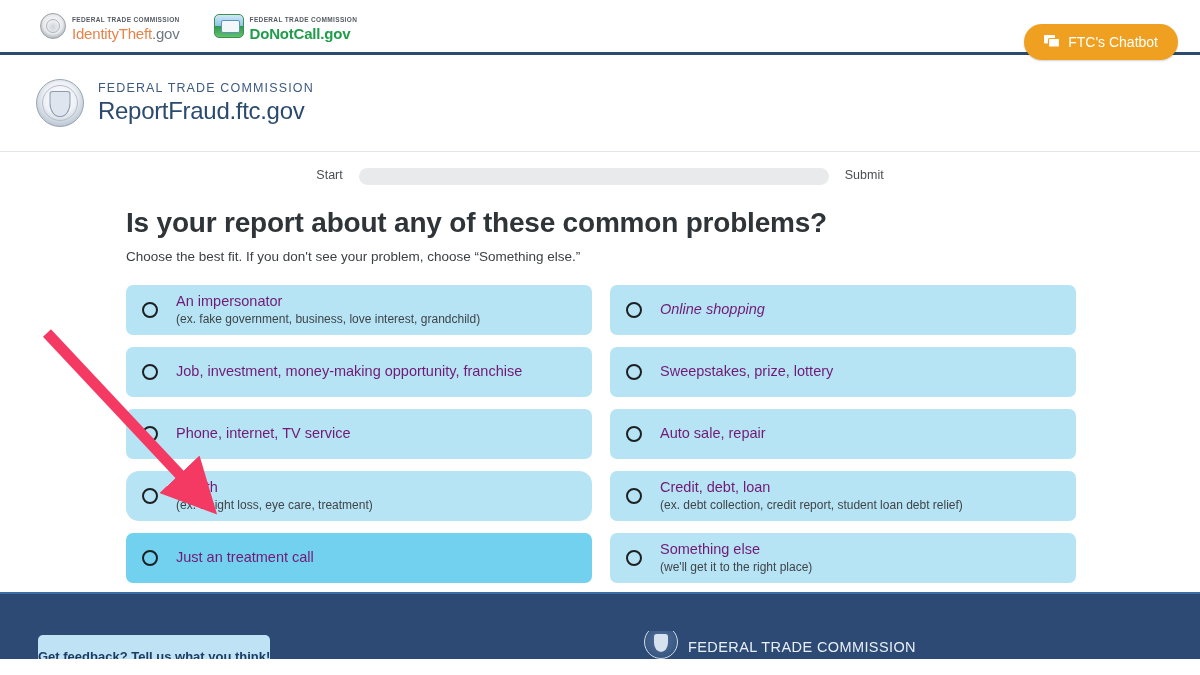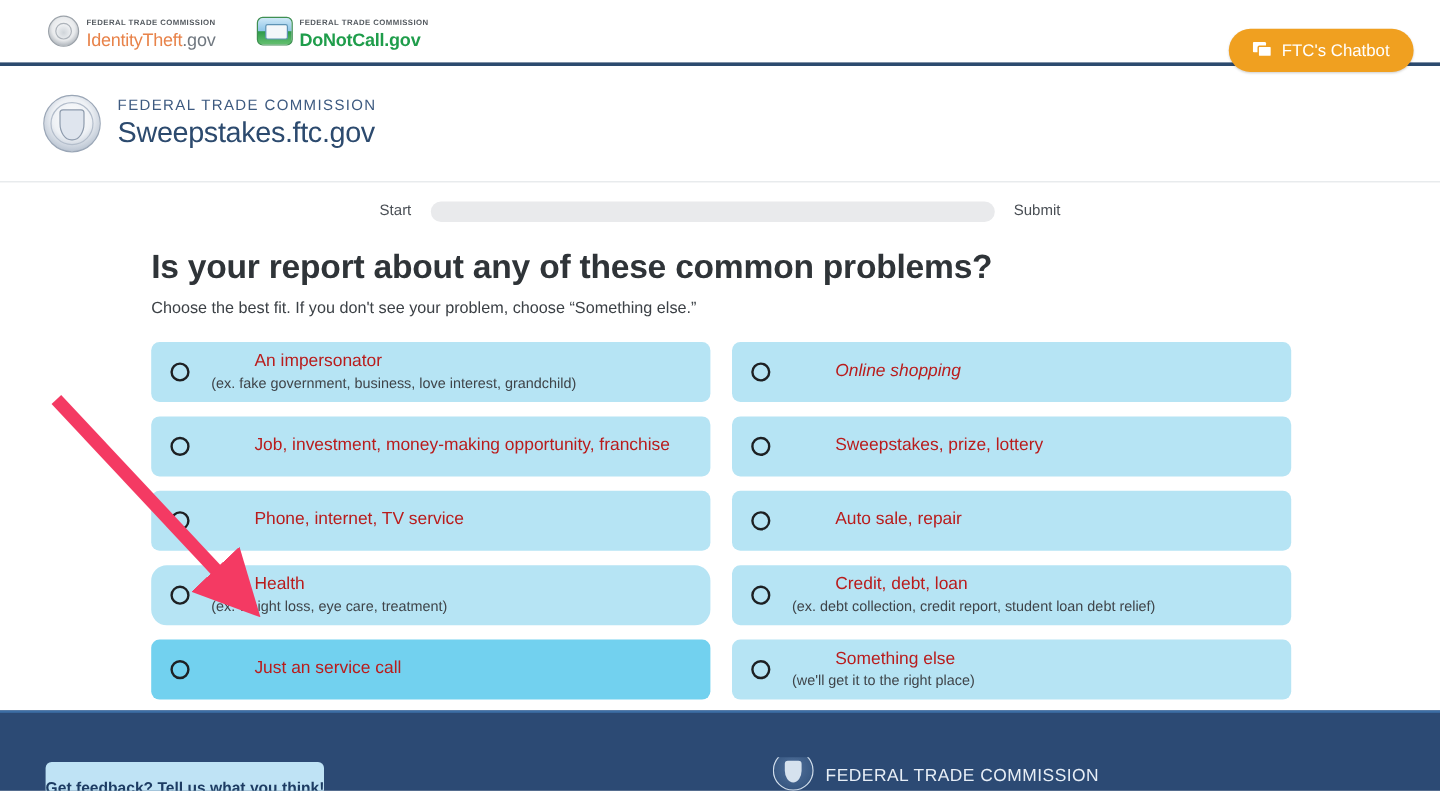--- a/index.html
+++ b/index.html
@@ -119,21 +119,21 @@
     min-height: 50px; display:flex; align-items:center;
     padding: 6px 14px 6px 16px; cursor:pointer;
   }
   .opt.hl { background:#72d1ef; }
   .radio {
     width: 16px; height:16px; border-radius:50%;
     border: 2.2px solid #1d2023; background: transparent;
     flex:0 0 auto; margin-right: 18px;
   }
   .opt-txt { line-height: 1.18; }
-  .opt-main { font-size: 14.5px; color:#b91c1c;margin-left:36px; }
+  .opt-main { font-size: 14.5px; color:#701a75; }
   .opt-sub { font-size: 12px; color:#3f4449; margin-top: 2px; }
   .opt.one-line { align-items:center; }
 
   .divider {
     width: 949px; height:1px; background:#e8eaec;
     margin: 19px 0 0 126px;
   }
   .continue-row { display:flex; justify-content:center; margin-top: 13px; }
   .continue-btn {
     background:#c6c7c9; color:#fff; border:none; border-radius:5px;
@@ -207,21 +207,21 @@
       <rect x="0" y="0" width="11" height="8.5" rx="1" fill="#fff"></rect>
       <rect x="4.5" y="3.5" width="11" height="8.5" rx="1" fill="#fff" stroke="#f0a020" stroke-width="1.2"></rect>
     </svg>
     <span>FTC's Chatbot</span>
   </div>
 
   <div class="site-header">
     <span class="seal-lg"></span>
     <div>
       <div class="hdr-ftc">FEDERAL TRADE COMMISSION</div>
-      <div class="hdr-site">Sweepstakes.ftc.gov</div>
+      <div class="hdr-site">ReportFraud.ftc.gov</div>
     </div>
   </div>
 
   <div class="progress-row">
     <span class="prog-label">Start</span>
     <span class="prog-track">
       <span class="prog-fill" id="prog-fill" style="width: 25%;"></span>
     </span>
     <span class="prog-label">Submit</span>
   </div>
@@ -278,21 +278,21 @@
         <div class="opt" style="background: rgb(182, 228, 244);">
           <span class="radio"></span>
           <span class="opt-txt">
             <div class="opt-main">Credit, debt, loan</div>
             <div class="opt-sub">(ex. debt collection, credit report, student loan debt relief)</div>
           </span>
         </div>
         <div class="opt hl one-line" style="background: rgb(114, 209, 239);">
           <span class="radio"></span>
           <span class="opt-txt">
-            <div class="opt-main">Just an service call</div>
+            <div class="opt-main">Just an treatment call</div>
           </span>
         </div>
         <div class="opt" style="background: rgb(182, 228, 244);">
           <span class="radio"></span>
           <span class="opt-txt">
             <div class="opt-main">Something else</div>
             <div class="opt-sub">(we'll get it to the right place)</div>
           </span>
         </div>
       </div>

